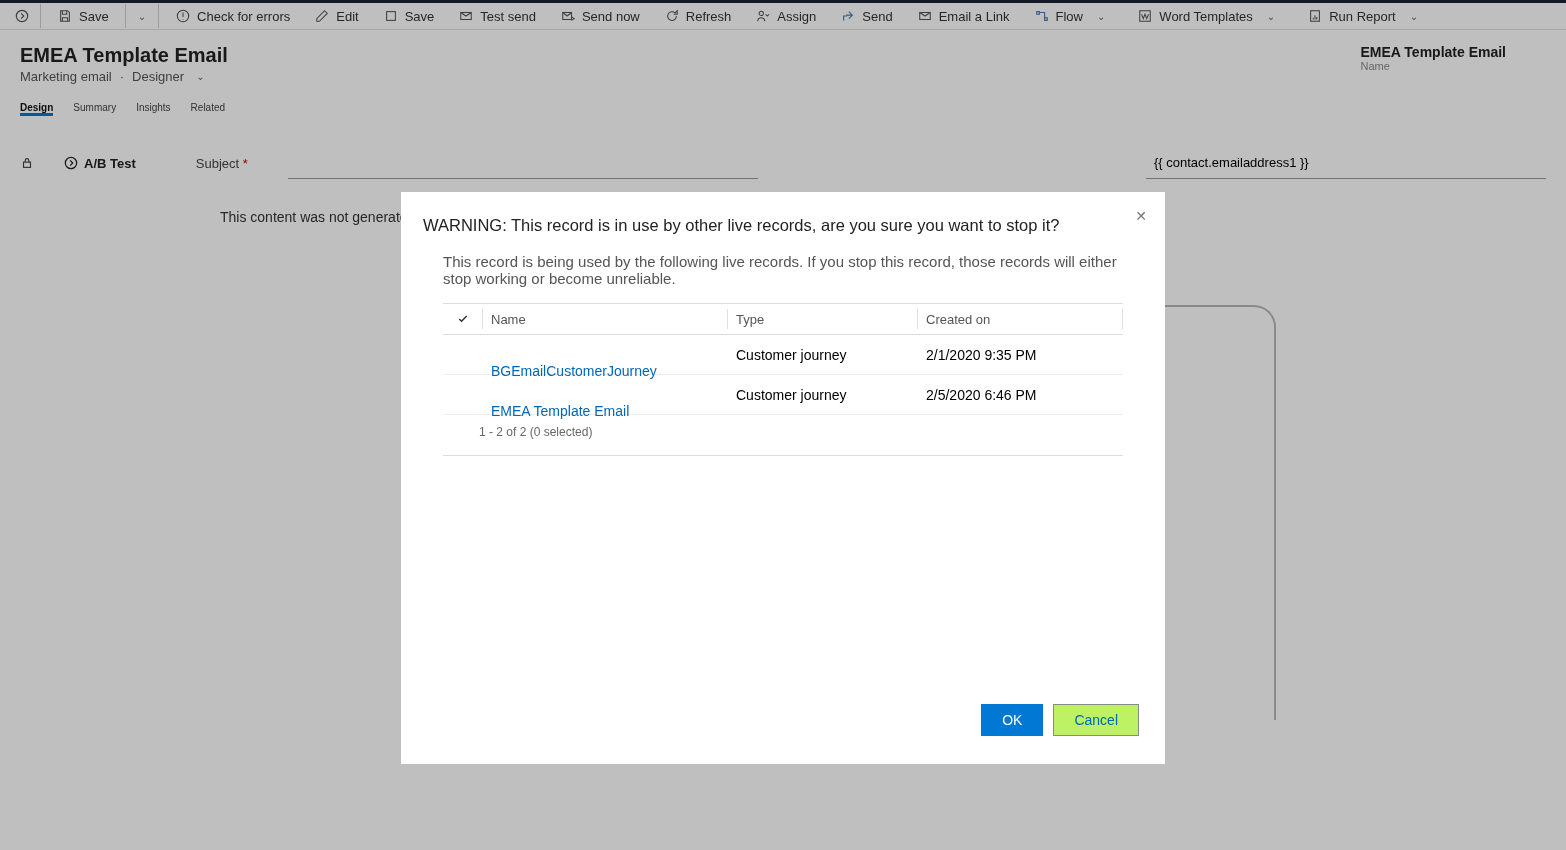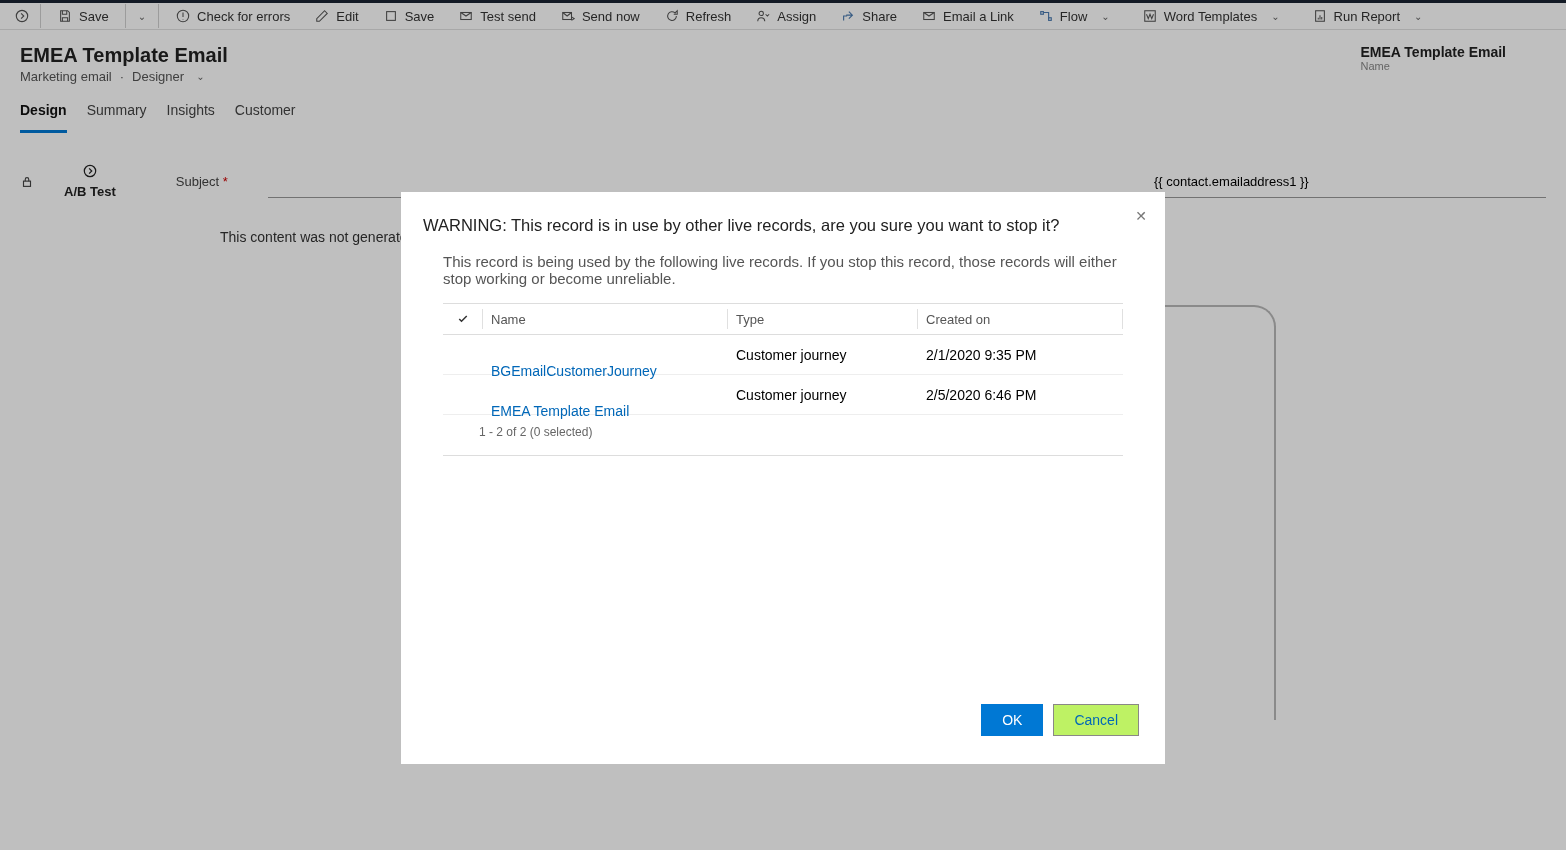--- a/index.html
+++ b/index.html
@@ -20,27 +20,27 @@
     .header { display: flex; justify-content: space-between; padding: 14px 20px 0 20px; }
     .header-left h1 { font-size: 20px; font-weight: 600; color: #222; }
     .header-sub { font-size: 13px; color: #555; margin-top: 2px; display: flex; align-items: center; gap: 8px; }
     .header-sub .chev { font-size: 10px; color: #666; margin-left: 4px; }
     .header-right { text-align: left; padding-right: 40px; }
     .header-right .title { font-size: 14px; font-weight: 600; color: #222; }
     .header-right .sub { font-size: 11px; color: #888; }
 
     
     .tabs { display: flex; gap: 20px; padding: 18px 20px 0 20px; border-bottom: 1px solid transparent; }
-    .tab { font-size: 14px; color: #444; padding-bottom: 12px; cursor: pointer; }
+    .tab { font-size: 10px; color: #444; padding-bottom: 0; cursor: pointer; }
     .tab.active { font-weight: 600; color: #111; border-bottom: 3px solid #0078d4; }
 
     
     .form-area { padding: 30px 20px 0 20px; }
     .form-row { display: flex; align-items: center; gap: 30px; margin-bottom: 30px; }
-    .lock-icon, .ab-test { display: flex; align-items: center; gap: 6px; font-size: 13px; color: #222; flex-direction: column; }
+    .lock-icon, .ab-test { display: flex; align-items: center; gap: 6px; font-size: 13px; color: #222; }
     .ab-test { font-weight: 600; }
     .field-label { font-size: 13px; color: #444; margin-right: 10px; }
     .req { color: #c00; }
     .field-input { height: 32px; width: 470px; border: none; border-bottom: 1px solid #999; background: transparent; padding: 0 8px; font-size: 13px; }
     .field-input.to { width: 400px; margin-left: auto; }
     .notice-text { font-size: 14px; color: #333; text-align: left; padding-left: 200px; padding-right: 80px; }
 
     
     .device-frame { position: absolute; top: 305px; right: 290px; width: 810px; height: 415px; border: 2px solid #b8b8b8; border-radius: 22px 22px 0 0; border-bottom: none; }
 
@@ -160,21 +160,21 @@
         </svg>
       </span>
     <span>Assign</span>
   </div>
   <div class="cmd-btn">
     <span class="cmd-icon">
         <svg viewBox="0 0 16 16" width="14" height="14" fill="none" stroke="#4b7bb0" stroke-width="1.3">
           <path d="M3 13V8h4M9 3l4 4-4 4M13 7H6"></path>
         </svg>
       </span>
-    <span>Share</span>
+    <span>Send</span>
   </div>
   <div class="cmd-btn">
     <span class="cmd-icon">
         <svg viewBox="0 0 16 16" width="14" height="14" fill="none" stroke="#555" stroke-width="1.2">
           <rect x="2" y="4" width="12" height="8"></rect>
           <path d="M2 4l6 4 6-4"></path>
         </svg>
       </span>
     <span>Email a Link</span>
   </div>
@@ -224,21 +224,21 @@
   <div class="header-right">
     <div class="title">EMEA Template Email</div>
     <div class="sub">Name</div>
   </div>
 </div>
 
 <div class="tabs">
   <div class="tab active">Design</div>
   <div class="tab">Summary</div>
   <div class="tab">Insights</div>
-  <div class="tab">Customer</div>
+  <div class="tab">Related</div>
 </div>
 
 <div class="form-area">
   <div class="form-row">
     <span class="lock-icon">
       <svg viewBox="0 0 16 16" width="14" height="14" fill="none" stroke="#444" stroke-width="1.3">
           <rect x="4" y="7" width="8" height="6"></rect>
           <path d="M6 7V5a2 2 0 014 0v2"></path>
         </svg>
     </span>

